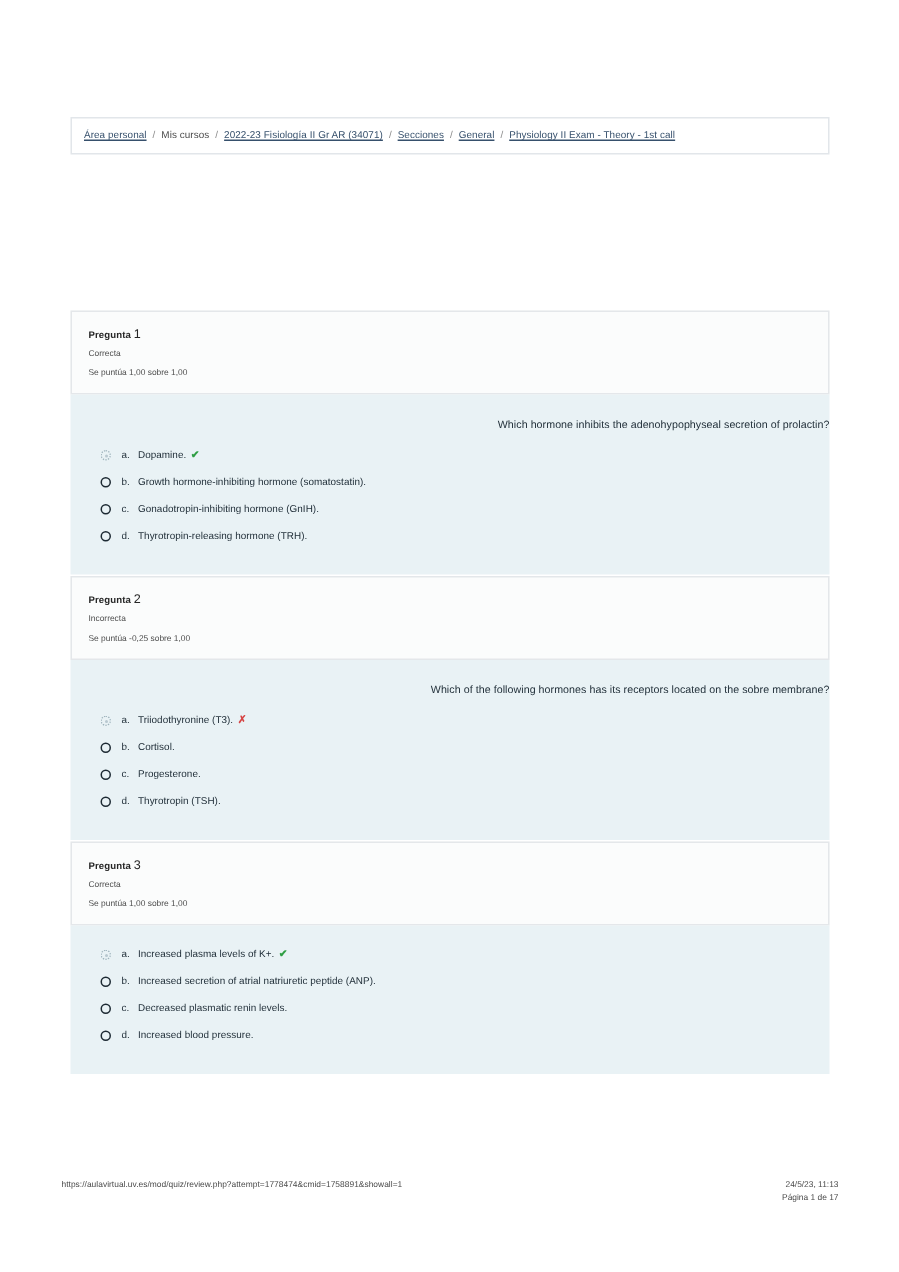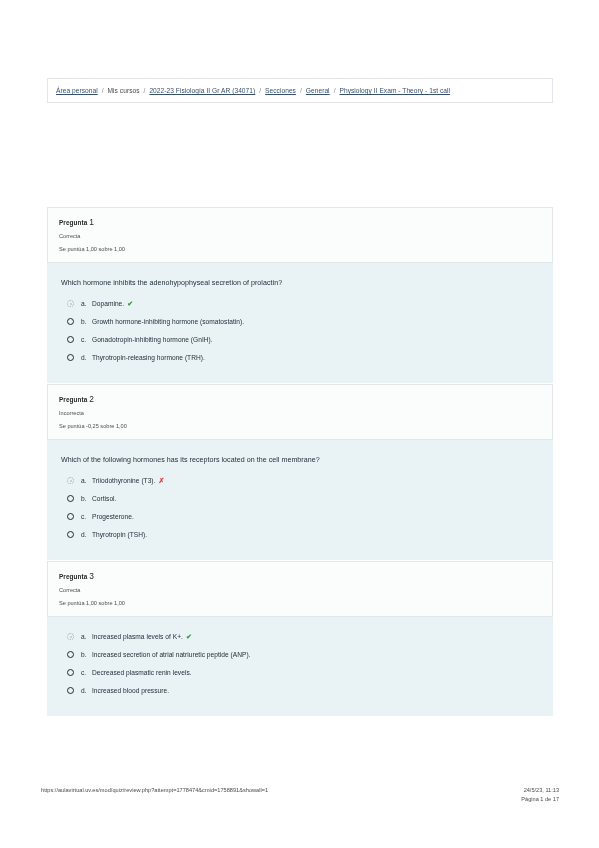--- a/index.html
+++ b/index.html
@@ -87,20 +87,21 @@
   .qbody {
     background: #e9f2f5;
     padding: 16px 0 20px 0;
   }
   .qtext {
     font-size: 7.1px;
     color: #22303a;
     padding-left: 14px;
     margin-bottom: 13px;
     letter-spacing: .04px;
+    text-align: right;
   }
   .answers {
     padding-left: 20px;
   }
   .answer-row {
     display: flex;
     align-items: flex-start;
     margin-bottom: 9px;
     height: 9px;
   }
@@ -235,21 +236,21 @@
 <div class="qblock" style="top:384px;">
   <div class="qhead">
     <div class="qhead-title">
       <span>Pregunta</span>
       <span class="qnum">2</span>
     </div>
     <div class="qhead-state">Incorrecta</div>
     <div class="qhead-grade">Se puntúa -0,25 sobre 1,00</div>
   </div>
   <div class="qbody">
-    <div class="qtext">Which of the following hormones has its receptors located on the cell membrane?</div>
+    <div class="qtext">Which of the following hormones has its receptors located on the sobre membrane?</div>
     <div class="answers">
       <div class="answer-row">
         <span class="radio checked"></span>
         <span class="answer-letter">a.</span>
         <span class="answer-text">Triiodothyronine (T3).</span>
         <span class="mark wrong">✗</span>
       </div>
       <div class="answer-row">
         <span class="radio unchecked"></span>
         <span class="answer-letter">b.</span>

